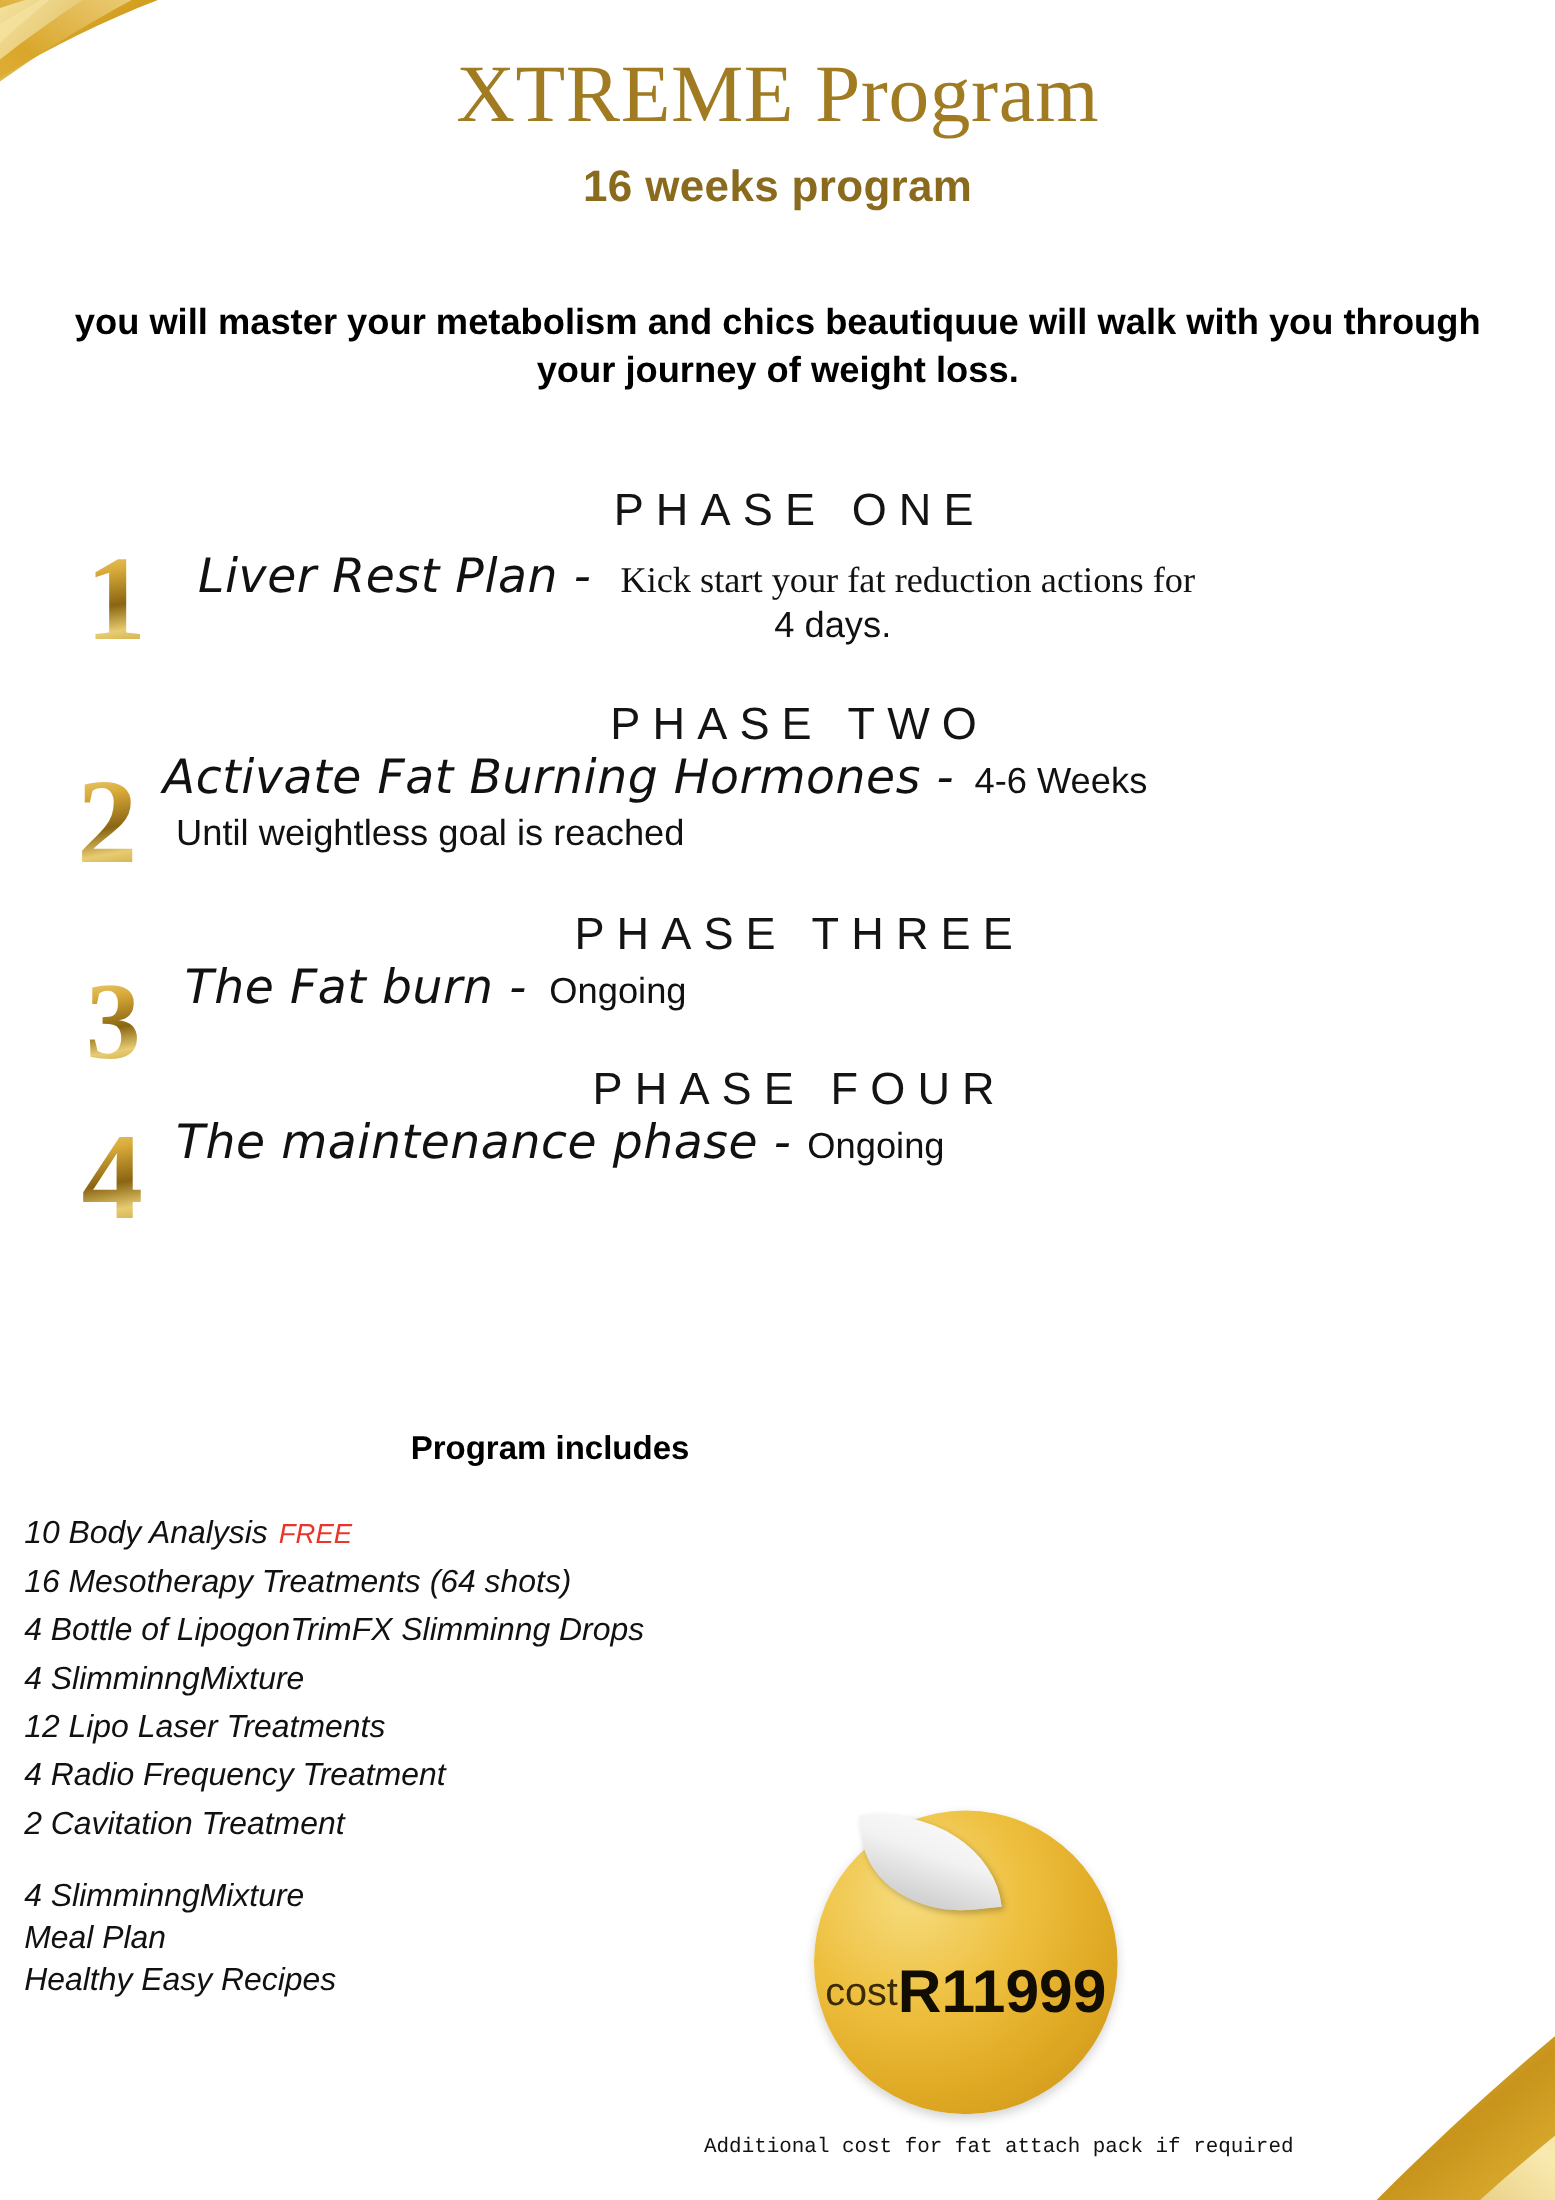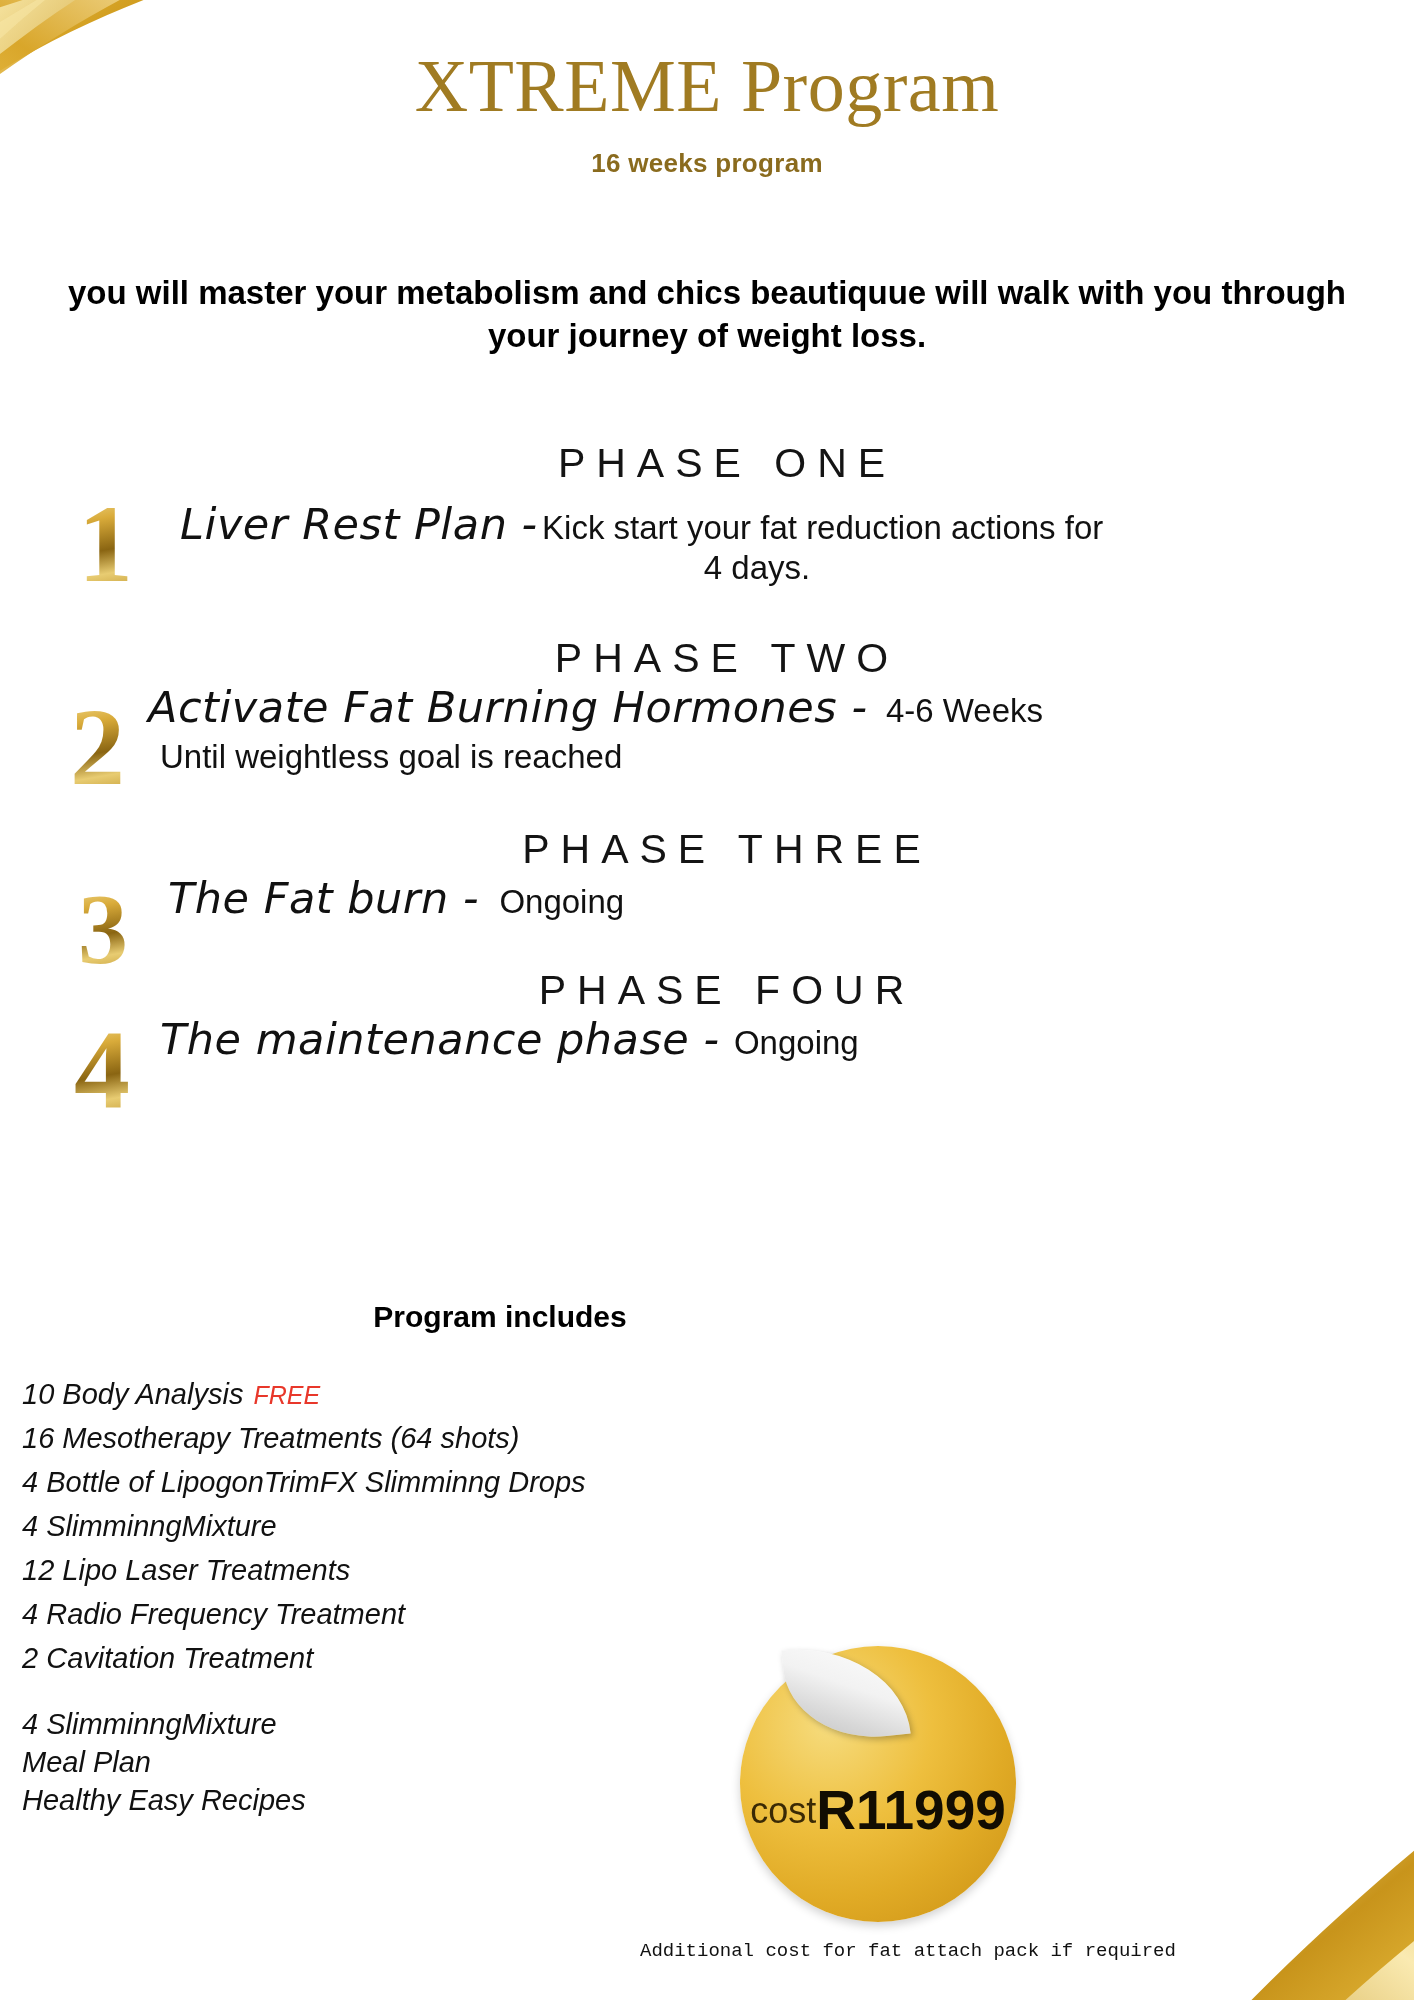--- a/index.html
+++ b/index.html
@@ -36,21 +36,21 @@
     font-family: "Liberation Serif", serif;
     font-size: 74px;
     color: #a07b22;
     letter-spacing: 0.5px;
     line-height: 1.05;
     margin: 0;
     font-weight: 400;
   }
   .subtitle {
     font-family: "Liberation Sans", sans-serif;
-    font-size: 26px;
+    font-size: 40px;
     font-weight: bold;
     color: #8a6b1e;
     margin-top: 22px;
     letter-spacing: 0.3px;
   }
   .intro {
     position: absolute;
     top: 272px;
     left: 40px;
     width: 1334px;
@@ -283,21 +283,21 @@
 <div class="intro">you will master your metabolism and chics beautiquue will walk with you through your journey of weight loss.</div>
 
 <div class="phases">
 
   <div class="phase" id="phase-one">
     <div class="phase-heading">PHASE ONE</div>
     <div class="phase-body">
       <div class="bignum">1</div>
       <div class="line1">
         <span class="script">Liver Rest Plan -</span>
-        <span class="plain" style="">Kick start your fat reduction actions for</span>
+        <span class="plain" style="margin-left:22px;font-family:Liberation Serif, serif;">Kick start your fat reduction actions for</span>
       </div>
       <div class="line2 plain">4 days.</div>
     </div>
   </div>
 
   <div class="phase" id="phase-two">
     <div class="phase-heading">PHASE TWO</div>
     <div class="phase-body">
       <div class="bignum">2</div>
       <div class="line1">

